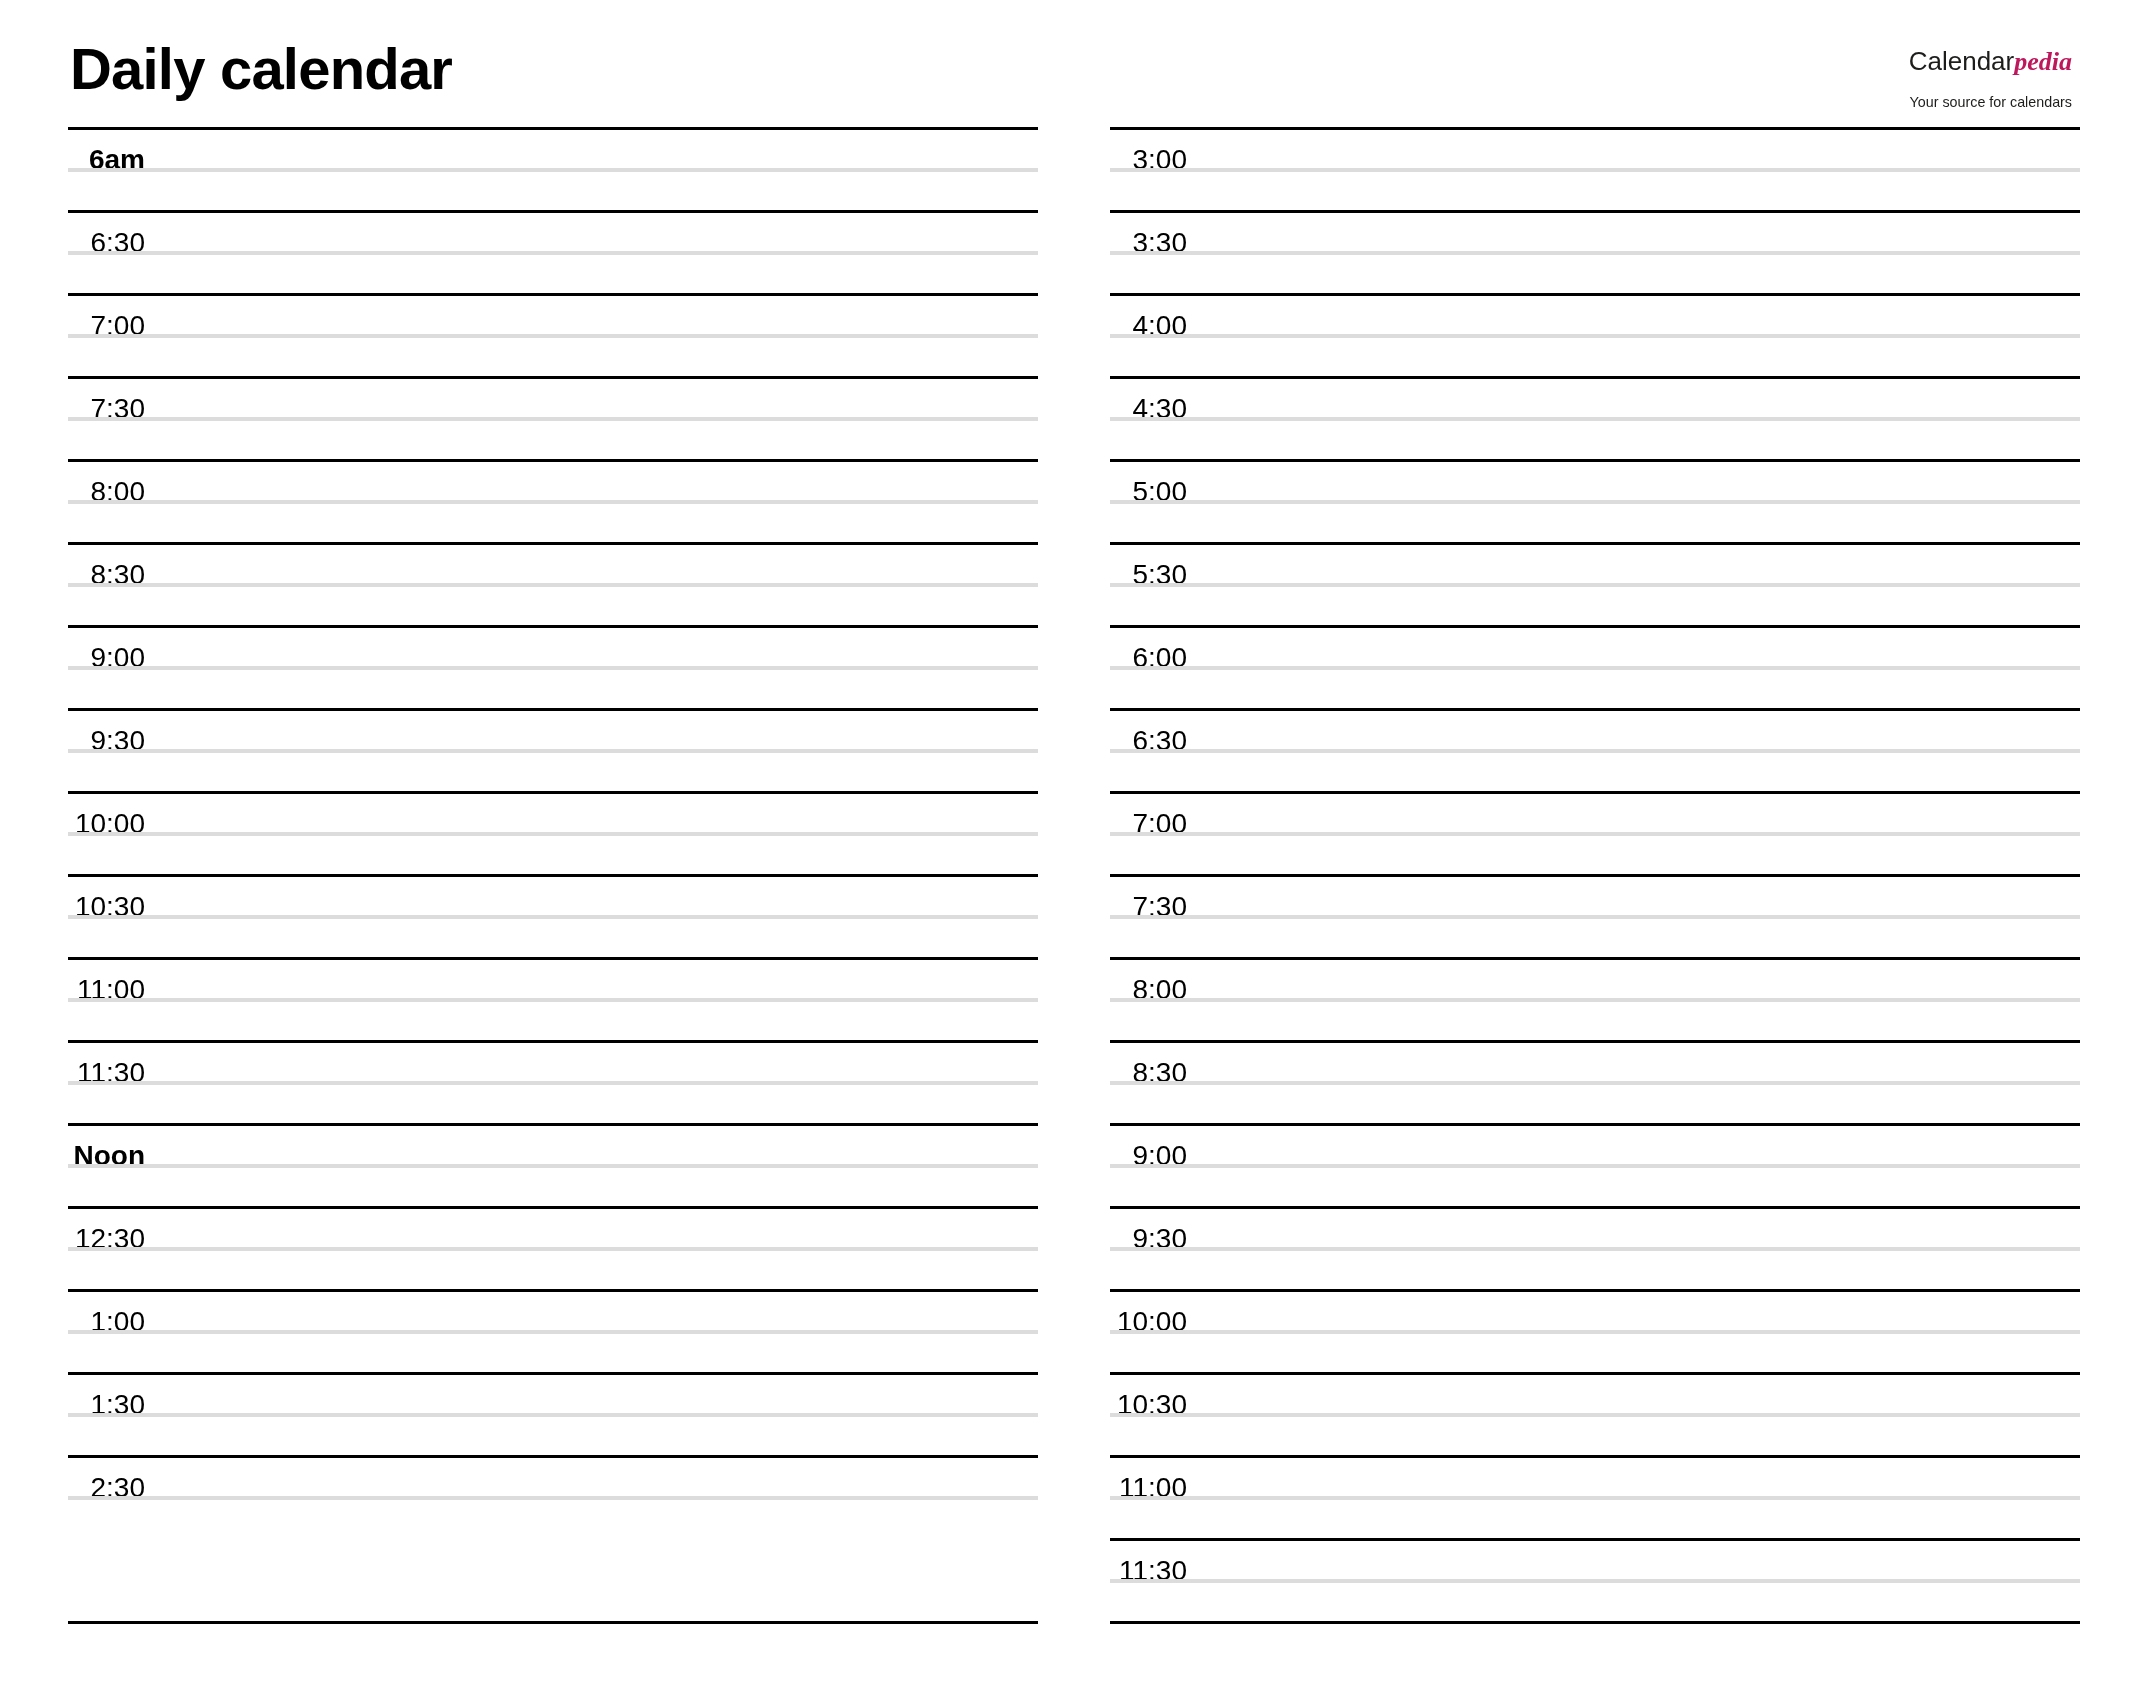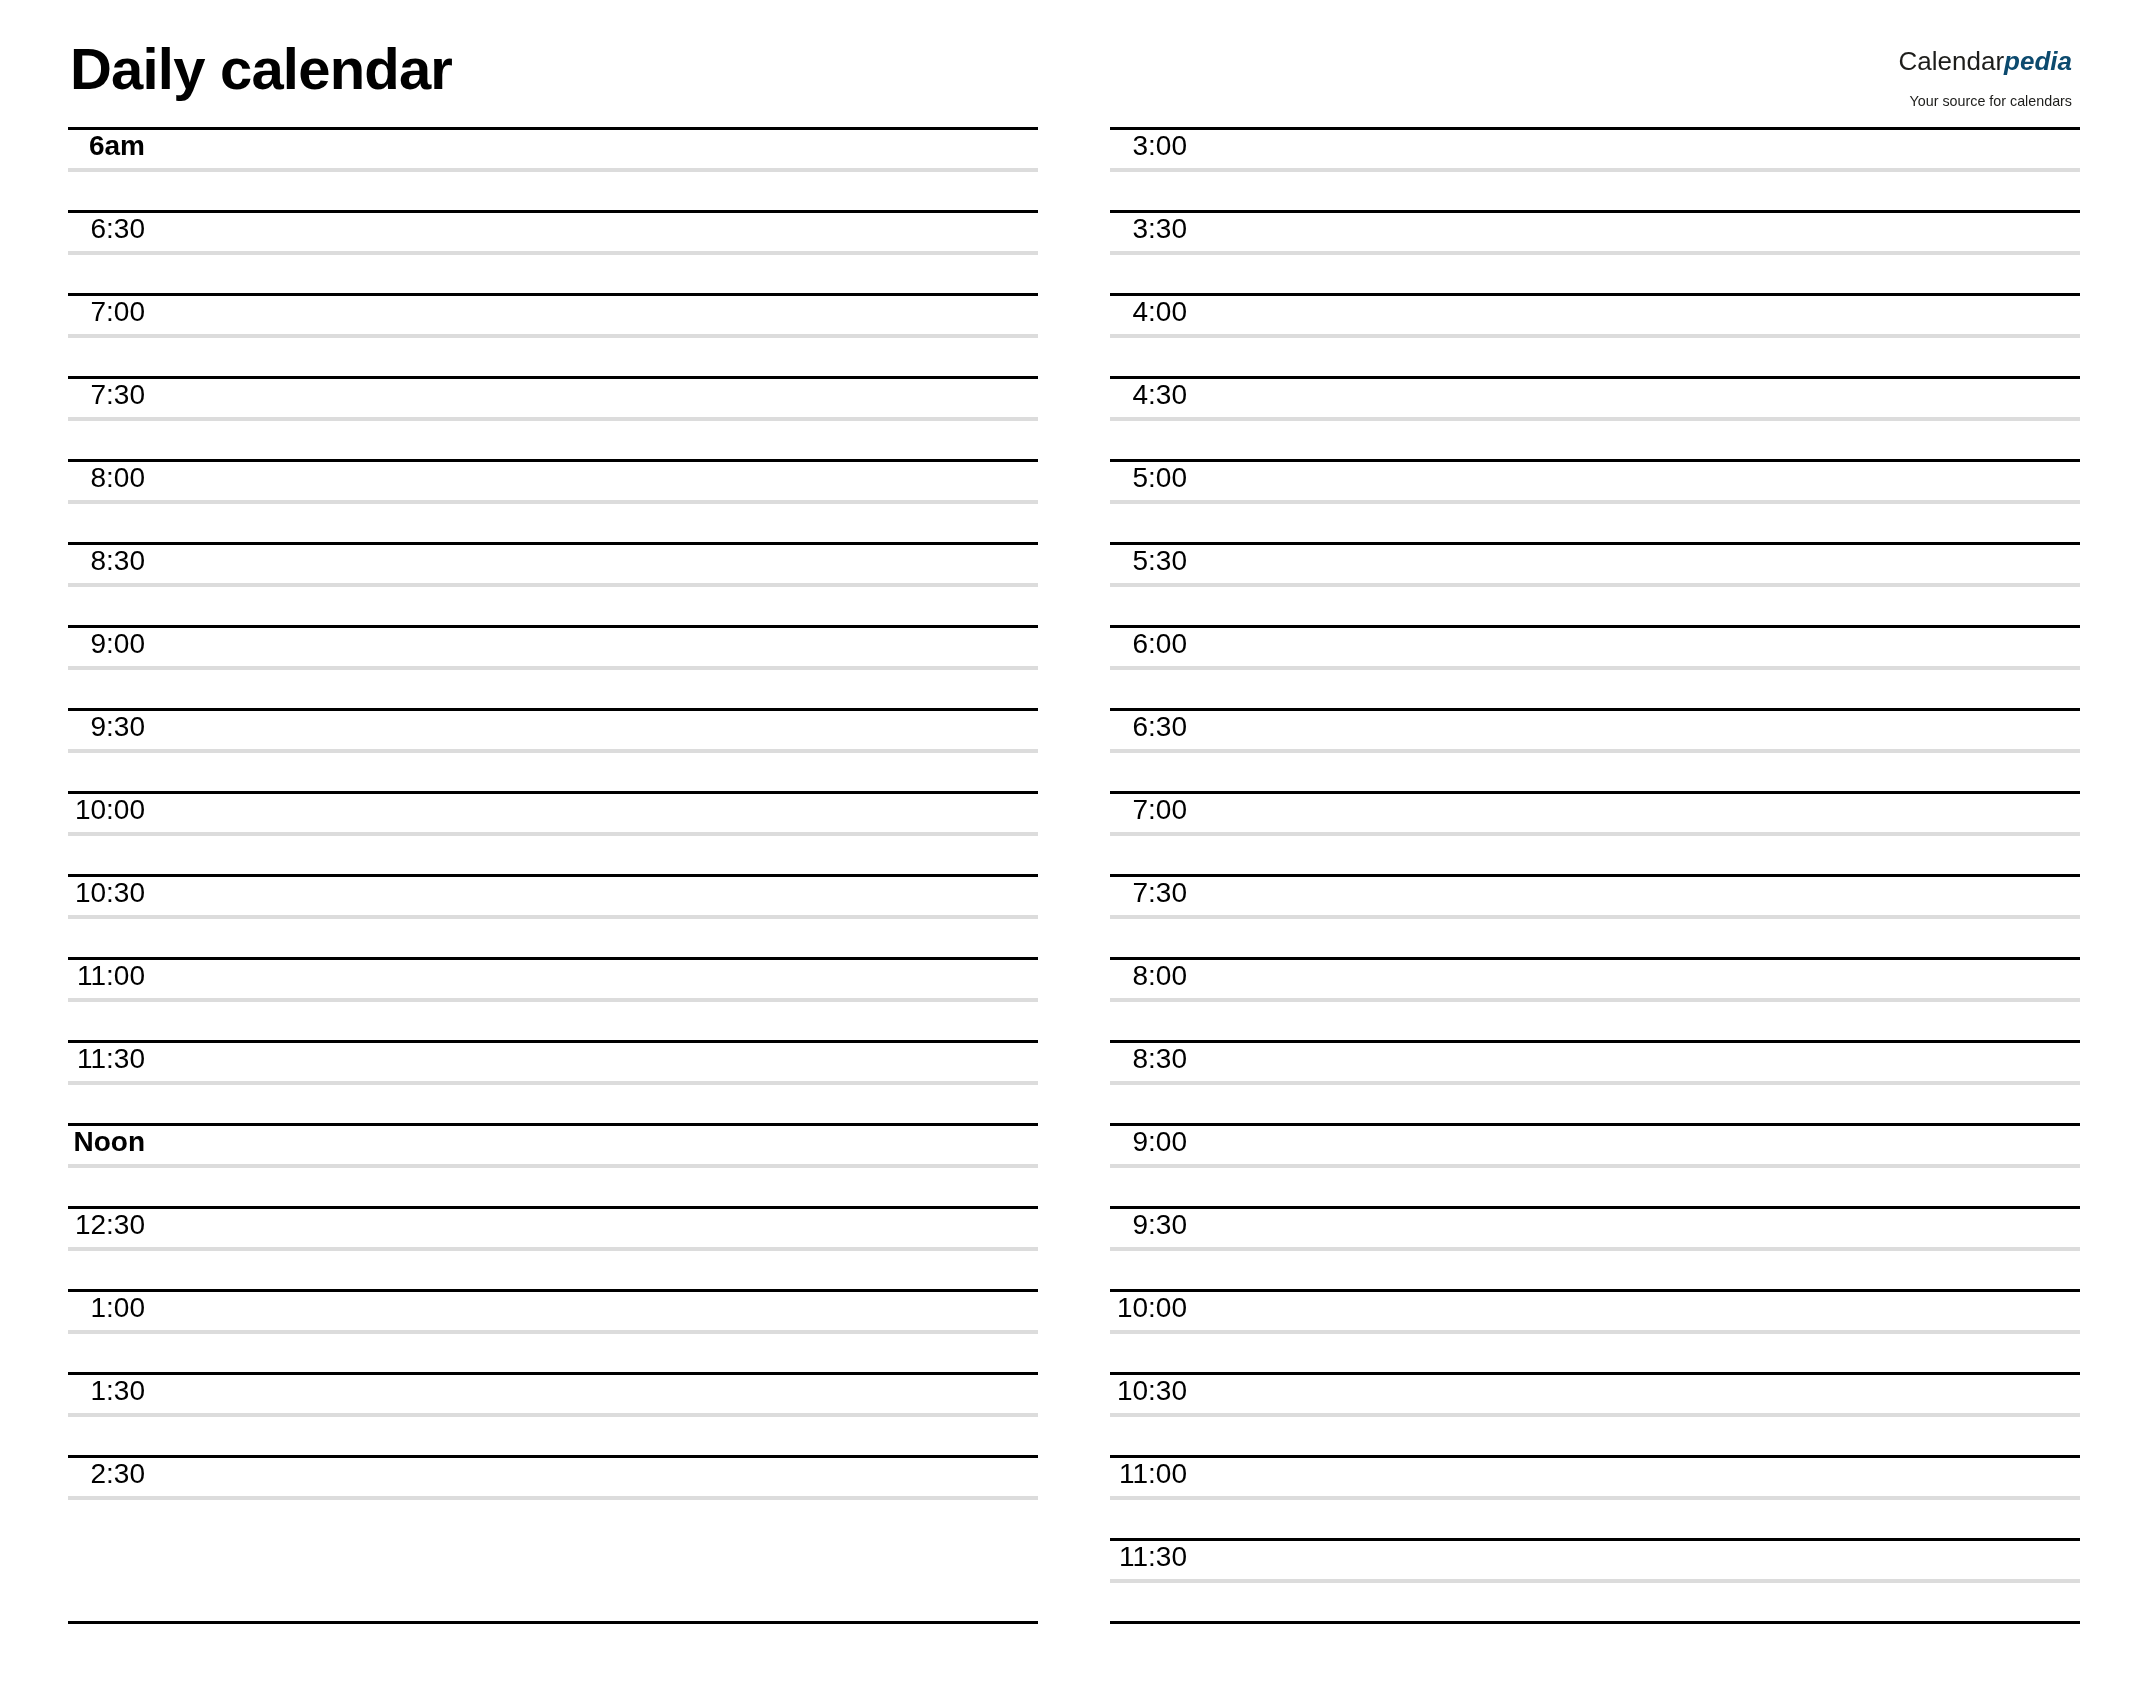--- a/index.html
+++ b/index.html
@@ -25,21 +25,21 @@
   }
   .logo {
     position: absolute;
     right: 76px;
     top: 47px;
     text-align: right;
     line-height: 1.1;
     color: #1d1d1b;
   }
   .logo-main { font-size: 26px; white-space: nowrap; }
-  .logo-red  { color: #0c4a6e; font-weight: bold; font-style: italic; }
+  .logo-red  { color: #be185d; font-weight: bold; font-style: italic; font-family: Liberation Serif, serif; }
   .logo-tagline { font-size: 14.3px; margin-top: 18px; white-space: nowrap; }
 
   
   .grid {
     position: absolute;
     left: 68px;
     top: 127px;
     display: flex;
     gap: 72px;
   }
@@ -49,21 +49,21 @@
   }
   .slot {
     position: relative;
     height: 83px;
     box-sizing: border-box;
     border-top: 3.4px solid #000000;
   }
   .slot-label {
     box-sizing: border-box;
     width: 77px;
-    padding-top: 2px;
+    padding-top: 16px;
     text-align: right;
     font-size: 28px;
     line-height: 28.5px;
     white-space: nowrap;
   }
   .slot-label.bold { font-weight: bold; }
   .half-line {
     position: absolute;
     left: 0;
     right: 0;

